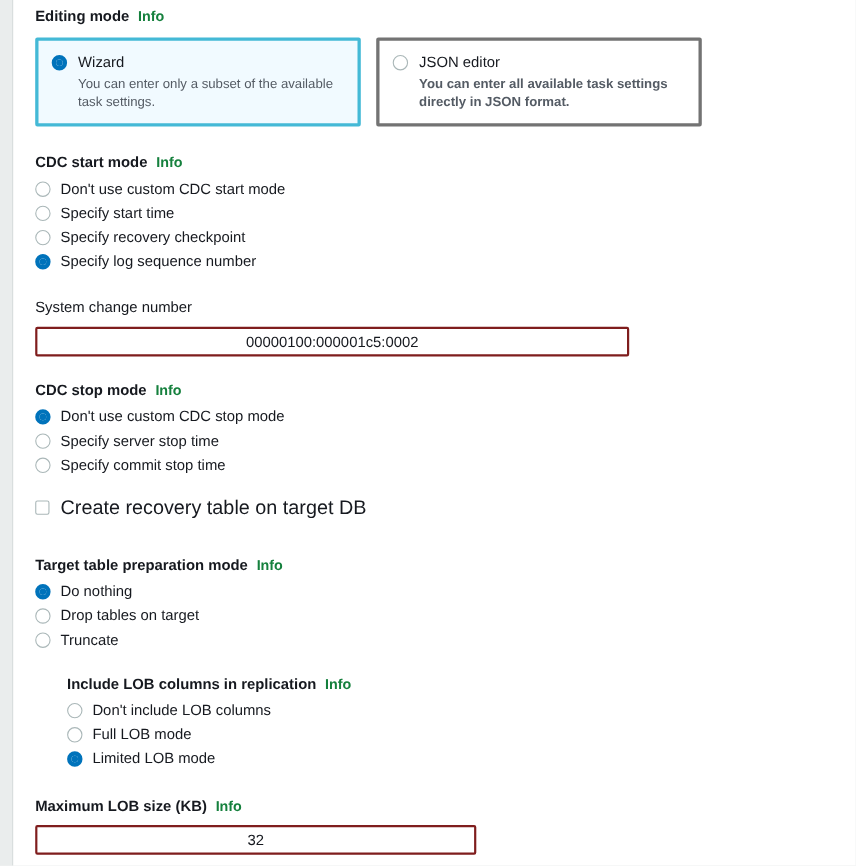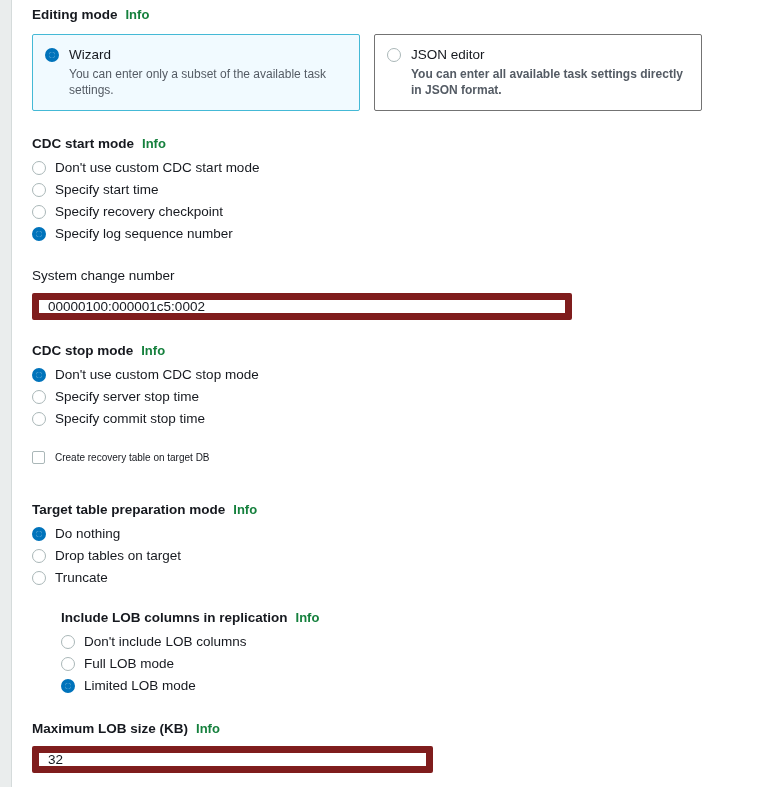--- a/index.html
+++ b/index.html
@@ -62,23 +62,23 @@
     cursor: pointer;
   }
 
   
   .tiles {
     display: flex;
     gap: 14px;
     margin-top: 10px;
   }
   .tile {
-    width: 328px;
+    width: 296px;
     min-height: 56px;
-    border: 1px solid #737373;
+    border: 3px solid #737373;
     border-radius: 2px;
     background: #ffffff;
     padding: 11px 12px 12px 12px;
     display: flex;
     align-items: flex-start;
     gap: 10px;
     cursor: pointer;
   }
   .tile.selected {
     background: #f1faff;
@@ -169,39 +169,40 @@
     transform: rotate(42deg);
   }
 
   .check-row {
     display: flex;
     align-items: flex-start;
     gap: 10px;
     cursor: pointer;
   }
   .check-row .clabel {
-    font-size: 10px;
+    font-size: 18px;
     color: #16191f;
     line-height: 15px;
   }
 
   
   .text-input {
     display: block;
     height: 27px;
-    border: 7px solid #7f1d1d;
+    border: 2px solid #7f1d1d;
     border-radius: 2px;
     background: #ffffff;
     font-family: "Liberation Sans", sans-serif;
     font-size: 13.5px;
     color: #16191f;
     padding: 0 9px;
     line-height: 25px;
     margin-top: 8px;
     outline: none;
+    text-align: center;
   }
   .text-input.wide { width: 540px; }
   .text-input.narrow { width: 401px; }
 </style>
 </head>
 <body>
 
 <div id="page">
   <div id="content-panel">
     <div class="inner">

